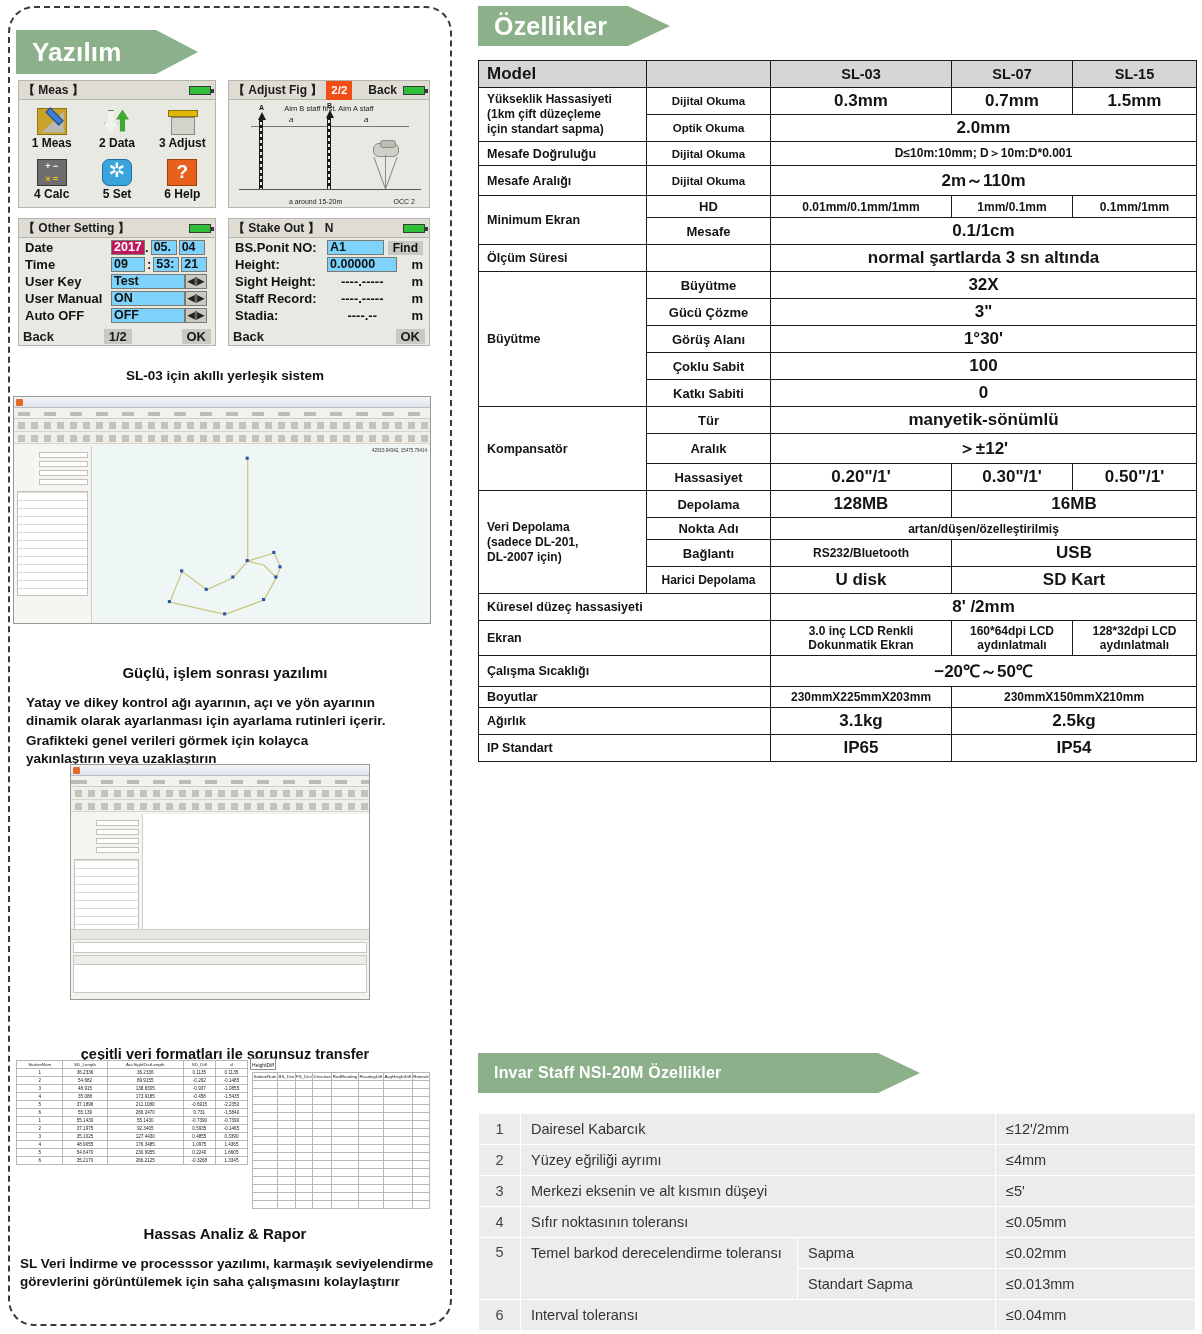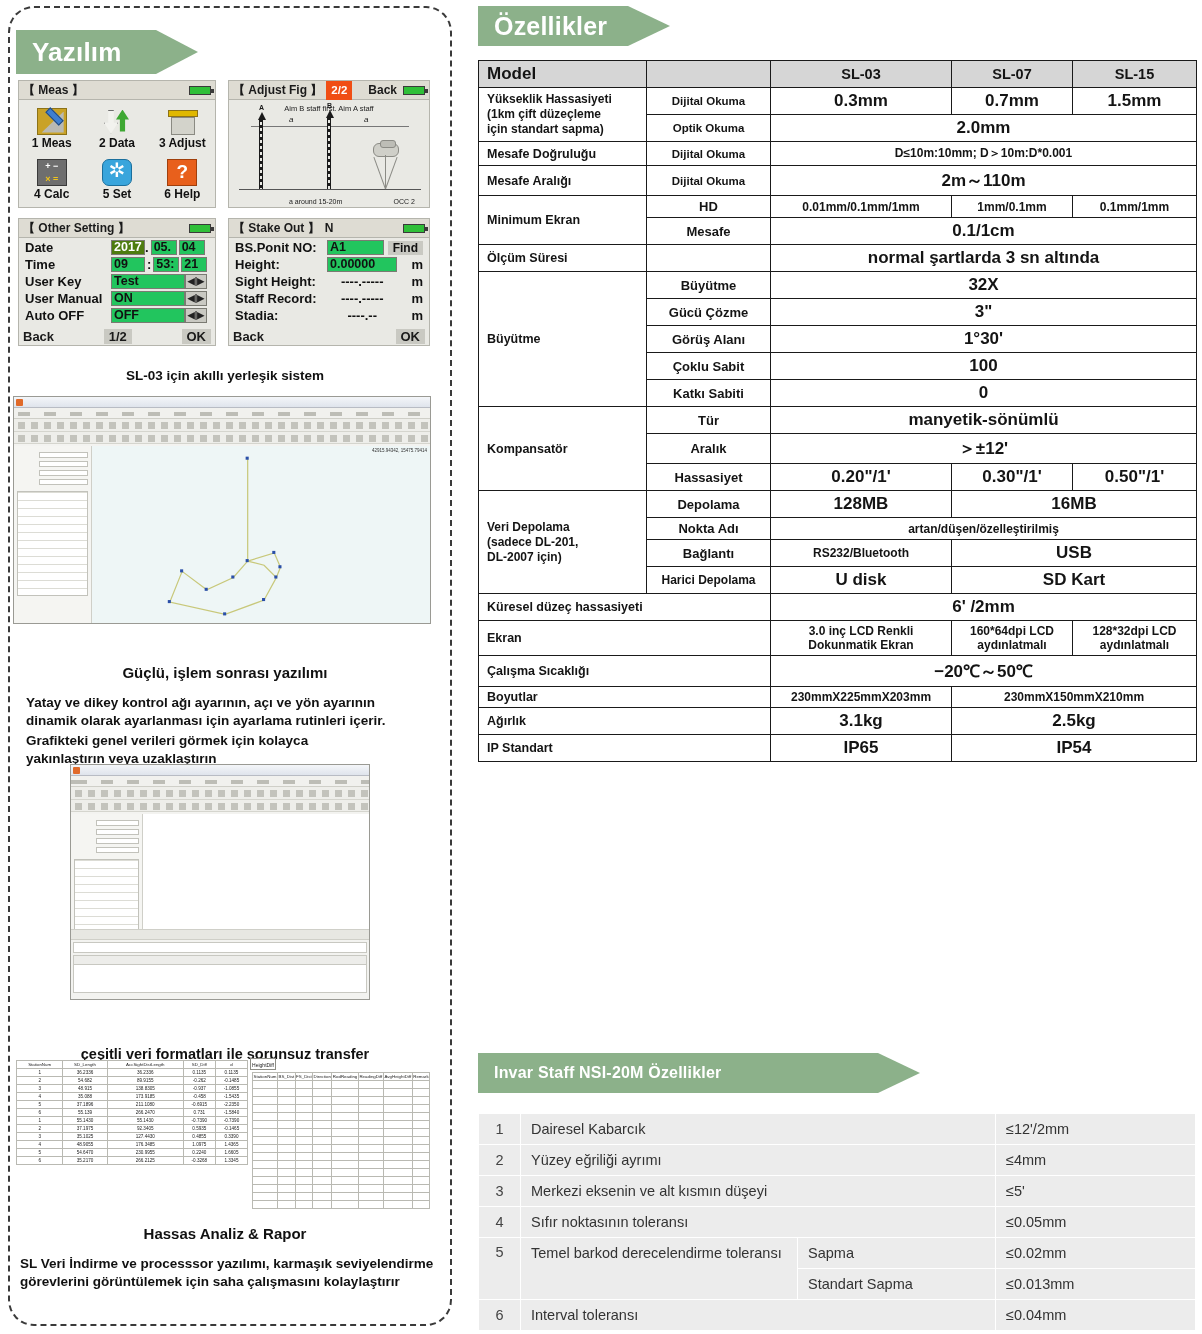--- a/index.html
+++ b/index.html
@@ -201,25 +201,25 @@
   
   #scr-other { left: 18px; top: 218px; width: 198px; height: 128px; }
   #scr-stake { left: 228px; top: 218px; width: 202px; height: 128px; }
   .rowlist { padding: 1px 6px 0; }
   .frow {
     display: flex; align-items: center;
     height: 17px; font-size: 13px; font-weight: bold; color: #111;
   }
   .frow .lab { flex: 0 0 auto; }
   .fbox {
-    background: #22c55e; border: 1px solid #7a7a72;
+    background: #7dd3fc; border: 1px solid #7a7a72;
     height: 15px; line-height: 13px; font-size: 12.5px;
     padding: 0 2px; text-align: left;
   }
-  .fbox.sel { background:#4d7c0f; color:#fff; }
+  .fbox.sel { background:#be185d; color:#fff; }
   .spin {
     width: 22px; height: 15px; background:#c9c9c2; border:1px solid #7a7a72;
     font-size: 9px; text-align:center; line-height:13px; color:#222;
   }
   .scr-foot {
     position:absolute; bottom:1px; left:0; width:100%;
     display:flex; justify-content:space-between; align-items:center;
     padding: 0 4px; font-size:13px; font-weight:bold;
   }
   .key { background:#c9c9c2; padding:0 5px; }
@@ -967,21 +967,21 @@
         <td class="val" colspan="2">USB</td>
       </tr>
       <tr>
         <td class="sub" style="font-size:12px">Harici Depolama</td>
         <td class="val">U disk</td>
         <td class="val" colspan="2">SD Kart</td>
       </tr>
 
       <tr>
         <td class="lab" colspan="2">Küresel düzeç hassasiyeti</td>
-        <td class="val" colspan="3">6' /2mm</td>
+        <td class="val" colspan="3">8' /2mm</td>
       </tr>
 
       <tr>
         <td class="lab" colspan="2">Ekran</td>
         <td class="val-sm">3.0 inç LCD Renkli<br>Dokunmatik Ekran</td>
         <td class="val-sm">160*64dpi LCD<br>aydınlatmalı</td>
         <td class="val-sm">128*32dpi LCD<br>aydınlatmalı</td>
       </tr>
 
       <tr>

